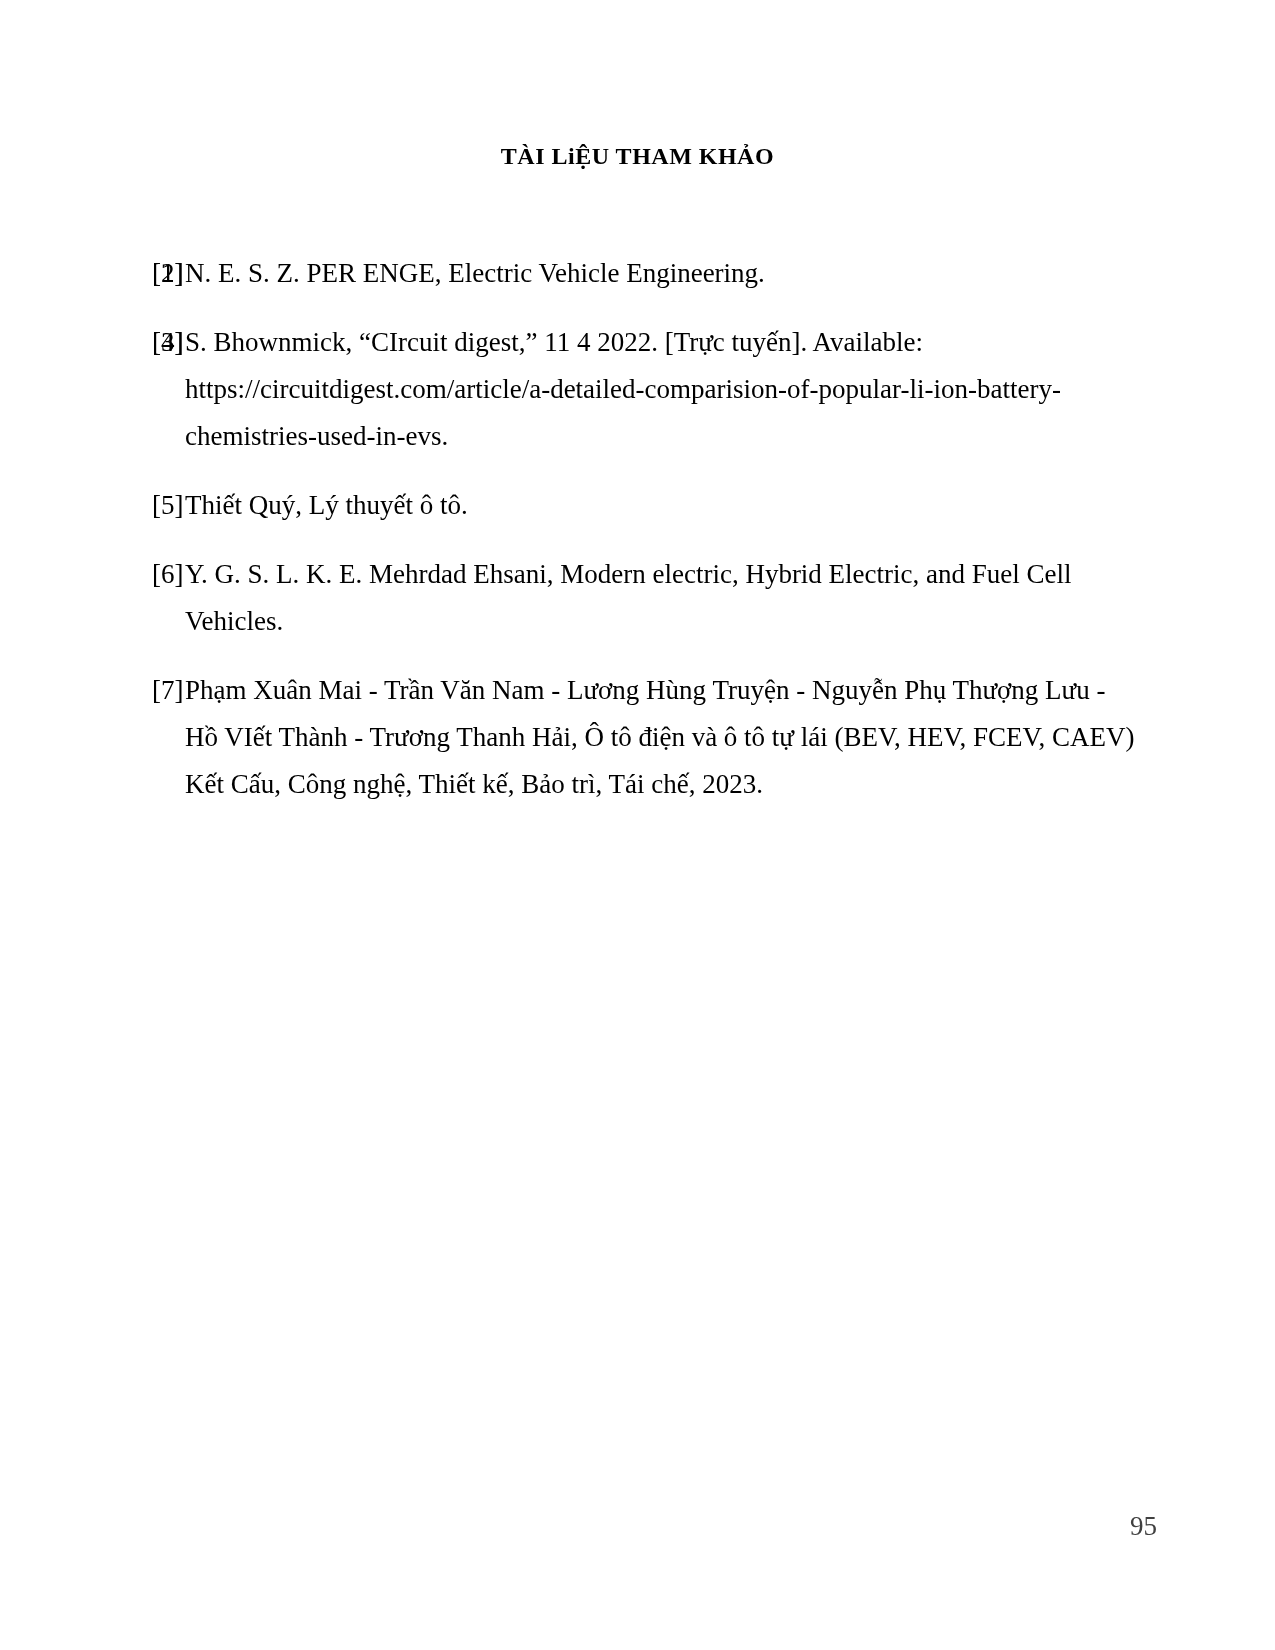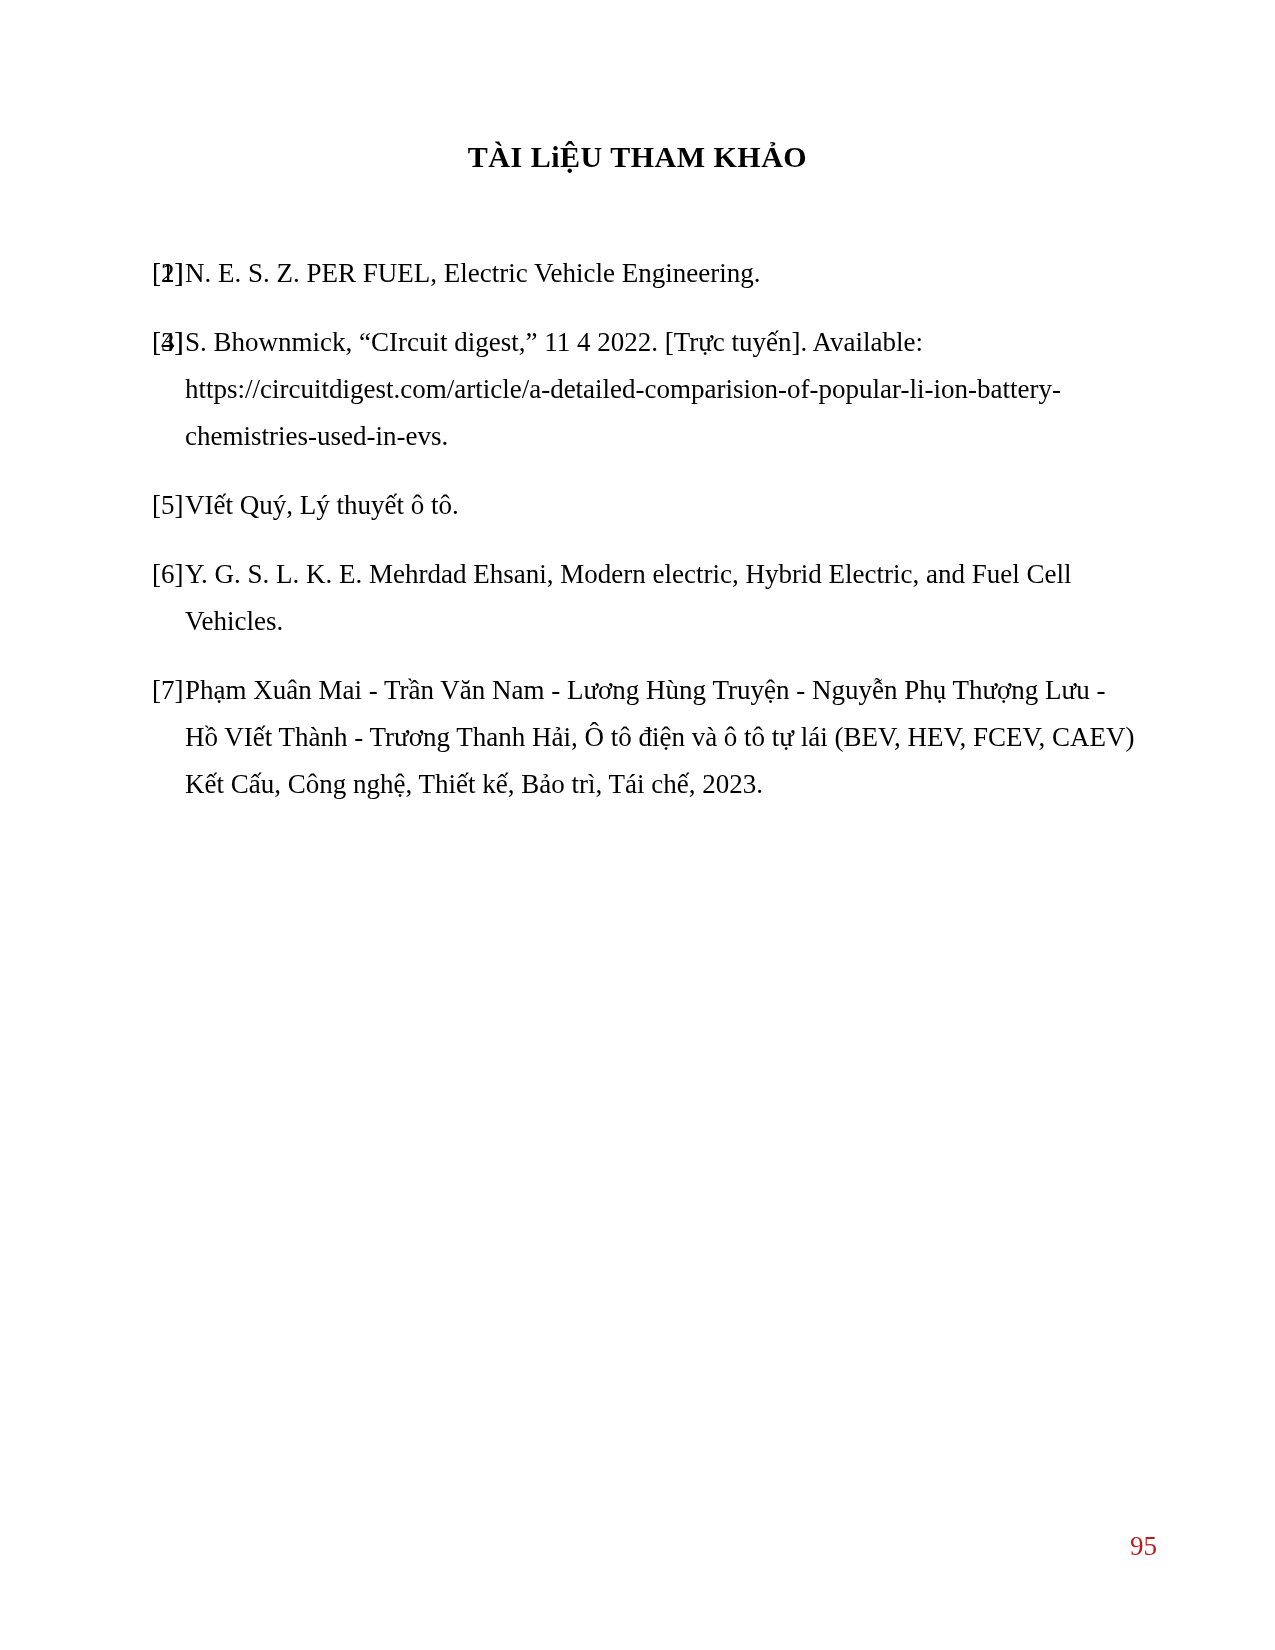--- a/index.html
+++ b/index.html
@@ -9,21 +9,21 @@
     width: 1275px;
     height: 1650px;
     background: #ffffff;
     color: #000000;
     font-family: "Liberation Serif", "DejaVu Serif", serif;
     overflow: hidden;
   }
   .doc-title {
     padding-top: 133px;
     text-align: center;
-    font-size: 30px;
+    font-size: 24px;
     font-weight: bold;
     line-height: 47px;
     letter-spacing: 0.5px;
     color: #000000;
   }
   .ref-list {
     margin-top: 70px;
     margin-left: 152px;
     margin-right: 138px;
   }
@@ -40,54 +40,53 @@
     position: absolute;
     left: 0;
     top: 0;
   }
   .page-number {
     position: absolute;
     top: 1506px;
     right: 118px;
     font-size: 27px;
     line-height: 40px;
-    color: #b91c1c;
-    margin-top: 20px;
+    color: #404040;
   }
 </style>
 </head>
 <body>
 
 <div class="page">
 
   <div class="doc-title">TÀI LiỆU THAM KHẢO</div>
 
   <div class="ref-list">
 
     <div class="ref-item">
       <span class="ref-num">[1]</span>
     </div>
 
     <div class="ref-item">
       <span class="ref-num">[2]</span>
-      <span>N. E. S. Z. PER FUEL, Electric Vehicle Engineering.</span>
+      <span>N. E. S. Z. PER ENGE, Electric Vehicle Engineering.</span>
     </div>
 
     <div class="ref-item">
       <span class="ref-num">[3]</span>
     </div>
 
     <div class="ref-item">
       <span class="ref-num">[4]</span>
       <span>S. Bhownmick, “CIrcuit digest,” 11 4 2022. [Trực tuyến]. Available: https://circuitdigest.com/article/a-detailed-comparision-of-popular-li-ion-battery-chemistries-used-in-evs.</span>
     </div>
 
     <div class="ref-item">
       <span class="ref-num">[5]</span>
-      <span>VIết Quý, Lý thuyết ô tô.</span>
+      <span>Thiết Quý, Lý thuyết ô tô.</span>
     </div>
 
     <div class="ref-item">
       <span class="ref-num">[6]</span>
       <span>Y. G. S. L. K. E. Mehrdad Ehsani, Modern electric, Hybrid Electric, and Fuel Cell Vehicles.</span>
     </div>
 
     <div class="ref-item">
       <span class="ref-num">[7]</span>
       <span>Phạm Xuân Mai - Trần Văn Nam - Lương Hùng Truyện - Nguyễn Phụ Thượng Lưu - Hồ VIết Thành - Trương Thanh Hải, Ô tô điện và ô tô tự lái (BEV, HEV, FCEV, CAEV) Kết Cấu, Công nghệ, Thiết kế, Bảo trì, Tái chế, 2023.</span>

